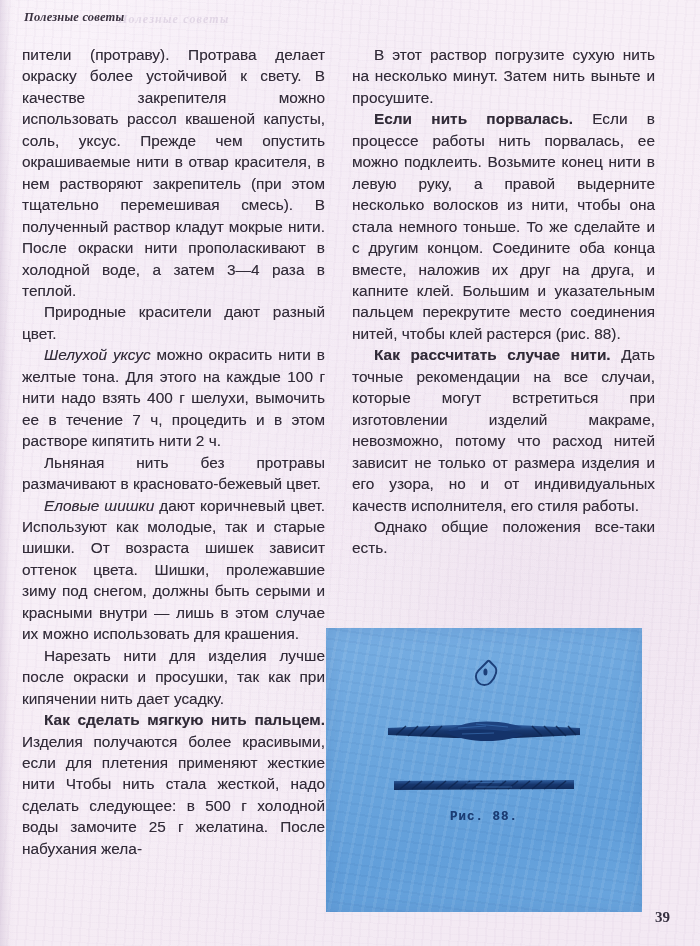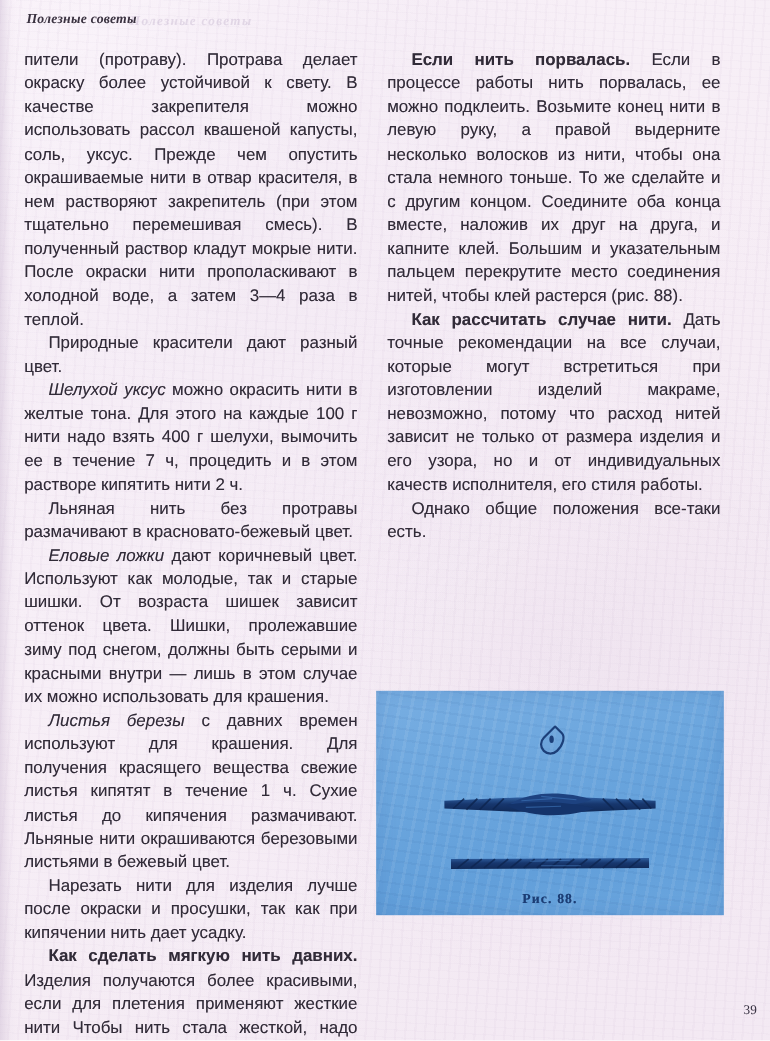--- a/index.html
+++ b/index.html
@@ -100,25 +100,26 @@
     font-family: Liberation Sans, sans-serif;
     text-shadow: 0 0 0.6px rgba(49,43,56,0.38);
   }
   p.body.noindent { text-indent: 0; }
   p.body .it { font-style: italic; }
   p.body .bd { font-weight: bold; }
 
   
   .figure {
     position: absolute;
-    left: 342px;
+    left: 326px;
     top: 628px;
     width: 316px;
-    height: 204px;
+    height: 284px;
     z-index: 5;
+    font-family: Liberation Mono, monospace;
   }
   .figure-plate {
     position: absolute;
     inset: 0;
     background:
       repeating-linear-gradient(101deg, rgba(255,255,255,0.07) 0 3px, rgba(255,255,255,0) 3px 11px),
       repeating-linear-gradient(8deg, rgba(30,70,130,0.055) 0 2px, rgba(255,255,255,0) 2px 10px),
       linear-gradient(168deg, #78aee2 0%, #6aa5dd 42%, #629fda 72%, #6ba6de 100%);
     box-shadow: inset 0 0 18px rgba(40,85,150,0.18);
   }
@@ -158,48 +159,48 @@
     text-align: center;
     font-size: 12.5px;
     font-weight: bold;
     letter-spacing: 1px;
     color: #1b3c74;
     text-shadow: 0 0 0.6px rgba(20,50,100,0.5);
   }
 
   .page-number {
     position: absolute;
-    right: 12px;
+    right: 30px;
     bottom: 20px;
-    font-size: 12px;
-    font-weight: normal;
+    font-size: 15px;
+    font-weight: bold;
     color: #363040;
     z-index: 5;
   }
 </style>
 </head>
 <body>
 
 <div id="page">
 
   <div class="header-ghost">Полезные советы</div>
   <div class="header">Полезные советы</div>
 
   <div class="columns">
     <div class="col col-left">
         <p class="body noindent"><span>пители (протраву). Протрава делает окраску более устойчивой к свету. В качестве закрепителя можно использовать рассол квашеной капусты, соль, уксус. Прежде чем опустить окрашиваемые нити в отвар красителя, в нем растворяют закрепитель (при этом тщательно перемешивая смесь). В полученный раствор кладут мокрые нити. После окраски нити прополаскивают в холодной воде, а затем 3—4 раза в теплой.</span></p>
         <p class="body"><span>Природные красители дают разный цвет.</span></p>
         <p class="body"><span class="it">Шелухой уксус</span><span> можно окрасить нити в желтые тона. Для этого на каждые 100 г нити надо взять 400 г шелухи, вымочить ее в течение 7 ч, процедить и в этом растворе кипятить нити 2 ч.</span></p>
         <p class="body"><span>Льняная нить без протравы размачивают в красновато-бежевый цвет.</span></p>
-        <p class="body"><span class="it">Еловые ложки</span><span> дают коричневый цвет. Используют как молодые, так и старые шишки. От возраста шишек зависит оттенок цвета. Шишки, пролежавшие зиму под снегом, должны быть серыми и красными внутри — лишь в этом случае их можно использовать для крашения.</span></p>
-        <p class="body"><span class="it">Листья березы</span><span> с давних времен используют для крашения. Для получения красящего вещества свежие листья кипятят в течение 1 ч. Сухие листья до кипячения размачивают. Льняные нити окрашиваются березовыми листьями в бежевый цвет.</span></p>
+        <p class="body"><span class="it">Еловые шишки</span><span> дают коричневый цвет. Используют как молодые, так и старые шишки. От возраста шишек зависит оттенок цвета. Шишки, пролежавшие зиму под снегом, должны быть серыми и красными внутри — лишь в этом случае их можно использовать для крашения.</span></p>
         <p class="body"><span>Нарезать нити для изделия лучше после окраски и просушки, так как при кипячении нить дает усадку.</span></p>
-        <p class="body"><span class="bd">Как сделать мягкую нить давних.</span><span> Изделия получаются более красивыми, если для плетения применяют жесткие нити Чтобы нить стала жесткой, надо сделать следующее: в 500 г холодной воды замочите 25 г желатина. После набухания жела-</span></p>
+        <p class="body"><span class="bd">Как сделать мягкую нить пальцем.</span><span> Изделия получаются более красивыми, если для плетения применяют жесткие нити Чтобы нить стала жесткой, надо сделать следующее: в 500 г холодной воды замочите 25 г желатина. После набухания жела-</span></p>
       </div>
     <div class="col col-right">
+        <p class="body"><span>В этот раствор погрузите сухую нить на несколько минут. Затем нить выньте и просушите.</span></p>
         <p class="body"><span class="bd">Если нить порвалась.</span><span> Если в процессе работы нить порвалась, ее можно подклеить. Возьмите конец нити в левую руку, а правой выдерните несколько волосков из нити, чтобы она стала немного тоньше. То же сделайте и с другим концом. Соедините оба конца вместе, наложив их друг на друга, и капните клей. Большим и указательным пальцем перекрутите место соединения нитей, чтобы клей растерся (рис. 88).</span></p>
         <p class="body"><span class="bd">Как рассчитать случае нити.</span><span> Дать точные рекомендации на все случаи, которые могут встретиться при изготовлении изделий макраме, невозможно, потому что расход нитей зависит не только от размера изделия и его узора, но и от индивидуальных качеств исполнителя, его стиля работы.</span></p>
         <p class="body"><span>Однако общие положения все-таки есть.</span></p>
       </div>
   </div>
 
   <div class="figure">
     <div class="figure-plate"></div>
     <div class="drop"></div>
 

